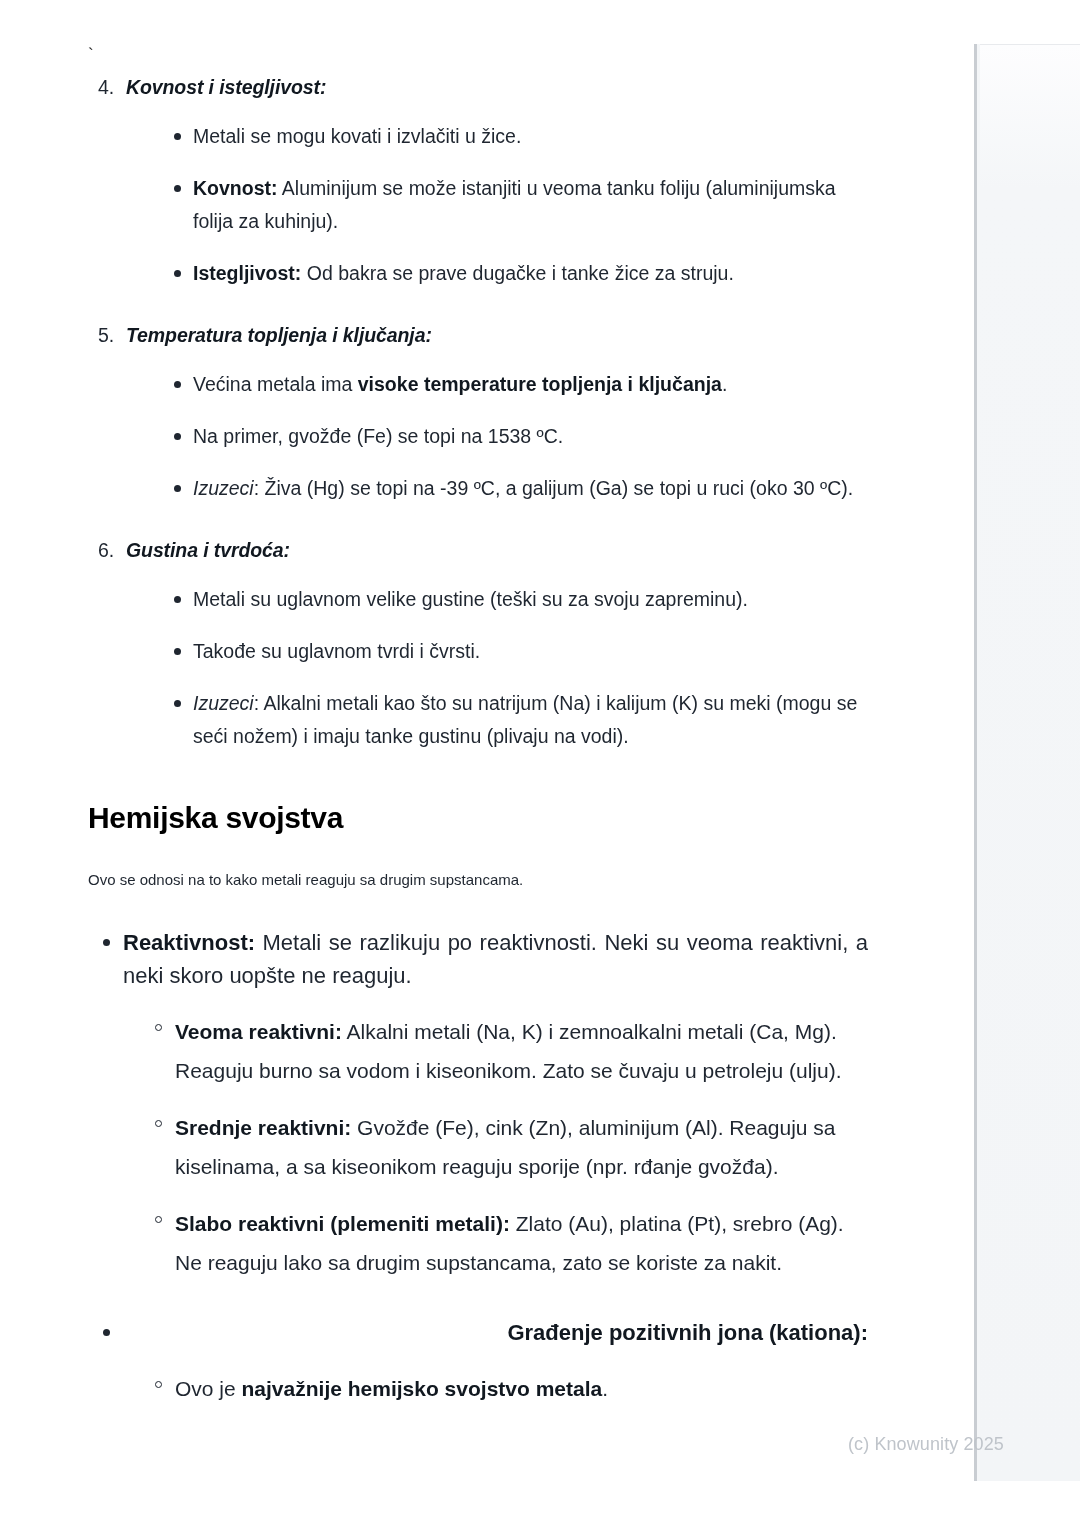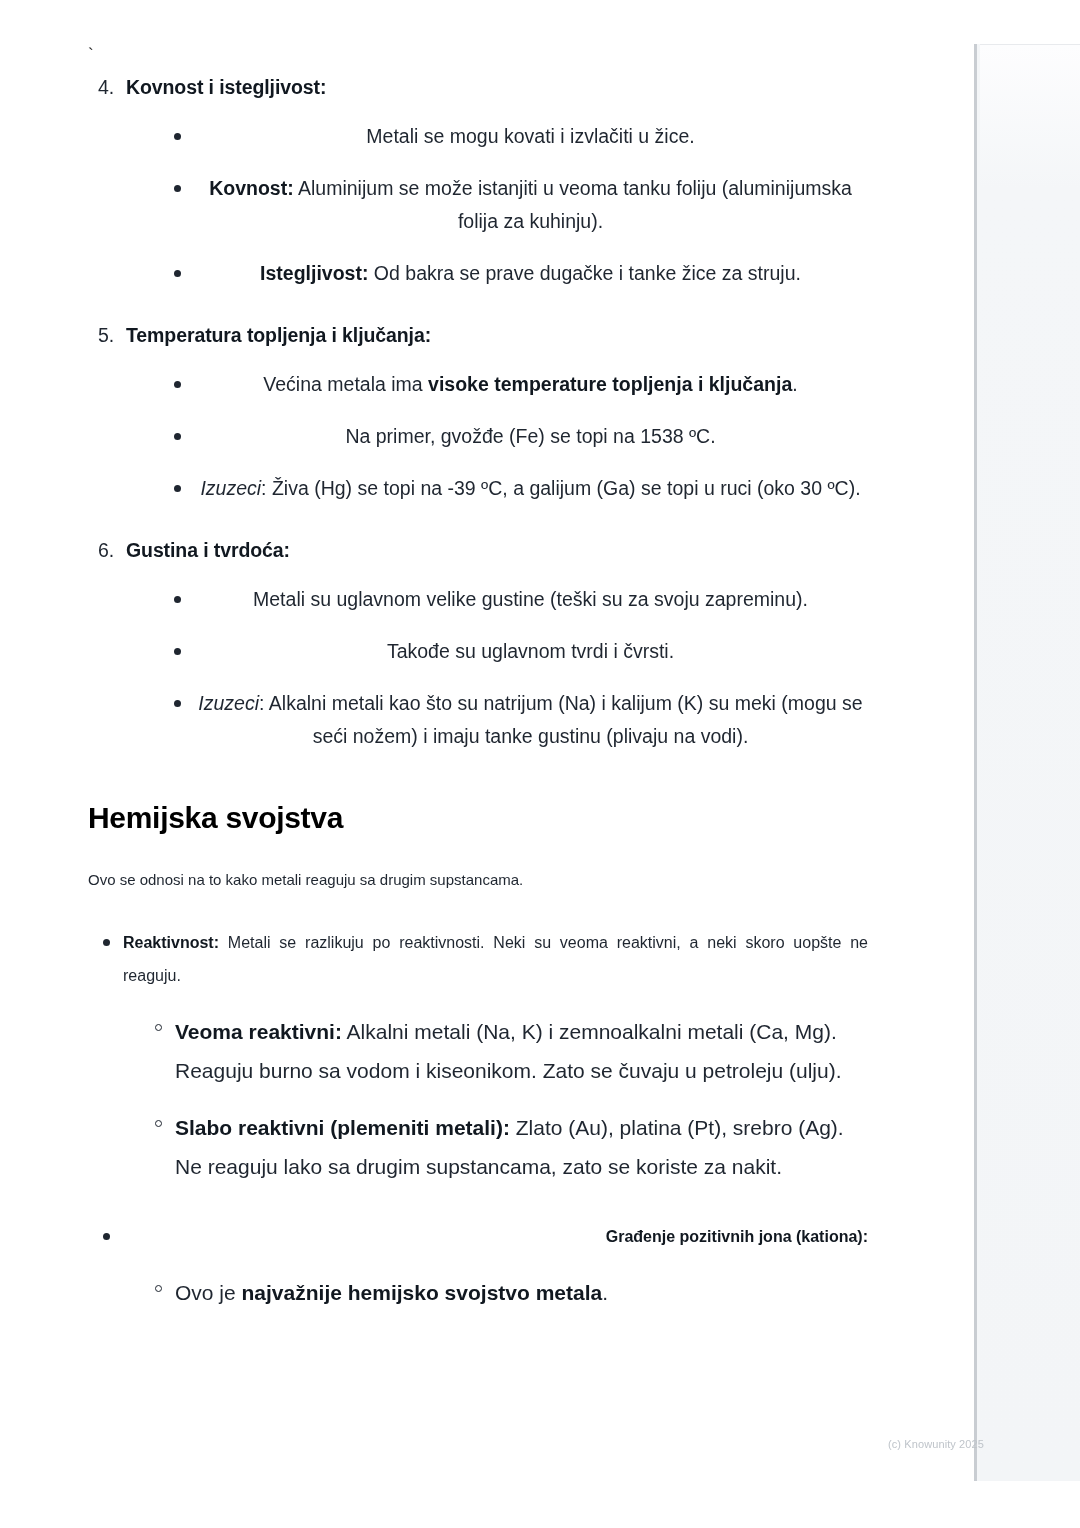--- a/index.html
+++ b/index.html
@@ -84,28 +84,28 @@
     line-height: 30px;
     color: #1f2630;
     font-weight: 400;
   }
   .num-heading {
     font-size: 19.5px;
     line-height: 30px;
     font-weight: 700;
     color: #111820;
     letter-spacing: -0.1px;
+    font-style: italic;
   }
 
   
   ul.b-list {
     list-style: none;
     margin: 18px 0 30px 0;
     padding: 0;
-    text-align: center;
   }
   ul.b-list > li.b-item {
     position: relative;
     padding-left: 67px;
     margin: 0 0 19px 0;
     font-size: 19.5px;
     line-height: 33px;
     color: #1f2630;
   }
   ul.b-list > li.b-item:last-child { margin-bottom: 0; }
@@ -133,21 +133,21 @@
   .c-dot {
     position: absolute;
     left: 15px;
     top: 13px;
     width: 7px;
     height: 7px;
     border-radius: 50%;
     background: #1f2630;
   }
   .c-text {
-    font-size: 16px;
+    font-size: 22px;
     line-height: 33px;
     color: #1f2630;
     text-align: justify;
   }
   .c-text.no-justify { text-align: right; }
 
   
   ul.sub-list {
     list-style: none;
     margin: 20px 0 0 0;
@@ -189,23 +189,23 @@
     line-height: 33px;
     color: #1f2630;
   }
 
   b, strong { font-weight: 700; color: #111820; }
   i, em { font-style: italic; }
 
   
   .watermark {
     position: absolute;
-    left: 888px;
+    left: 848px;
     top: 1434px;
-    font-size: 11px;
+    font-size: 18px;
     line-height: 20px;
     color: #bfc4ca;
     white-space: nowrap;
     letter-spacing: 0.1px;
   }
 </style>
 </head>
 <body>
 
 <div class="page">
@@ -294,20 +294,24 @@
           <b>Reaktivnost:</b><span> Metali se razlikuju po reaktivnosti. Neki su veoma reaktivni, a neki skoro uopšte ne reaguju.</span>
         </div>
 
         <ul class="sub-list">
           <li class="sub-item">
             <span class="ring"></span>
             <b>Veoma reaktivni:</b><span> Alkalni metali (Na, K) i zemnoalkalni metali (Ca, Mg). Reaguju burno sa vodom i kiseonikom. Zato se čuvaju u petroleju (ulju).</span>
           </li>
           <li class="sub-item">
             <span class="ring"></span>
+            <b>Srednje reaktivni:</b><span> Gvožđe (Fe), cink (Zn), aluminijum (Al). Reaguju sa kiselinama, a sa kiseonikom reaguju sporije (npr. rđanje gvožđa).</span>
+          </li>
+          <li class="sub-item">
+            <span class="ring"></span>
             <b>Slabo reaktivni (plemeniti metali):</b><span> Zlato (Au), platina (Pt), srebro (Ag). Ne reaguju lako sa drugim supstancama, zato se koriste za nakit.</span>
           </li>
         </ul>
       </li>
 
       <li class="c-item" style="margin-top:34px;">
         <span class="c-dot"></span>
         <div class="c-text no-justify">
           <b>Građenje pozitivnih jona (kationa):</b>
         </div>

